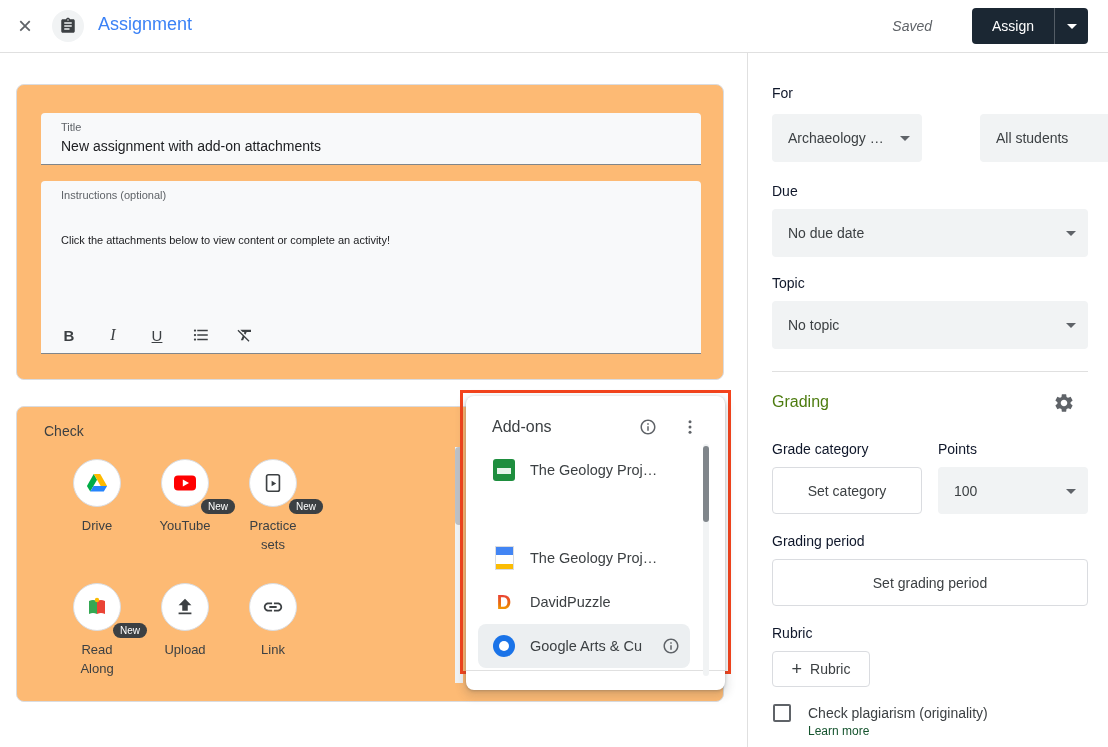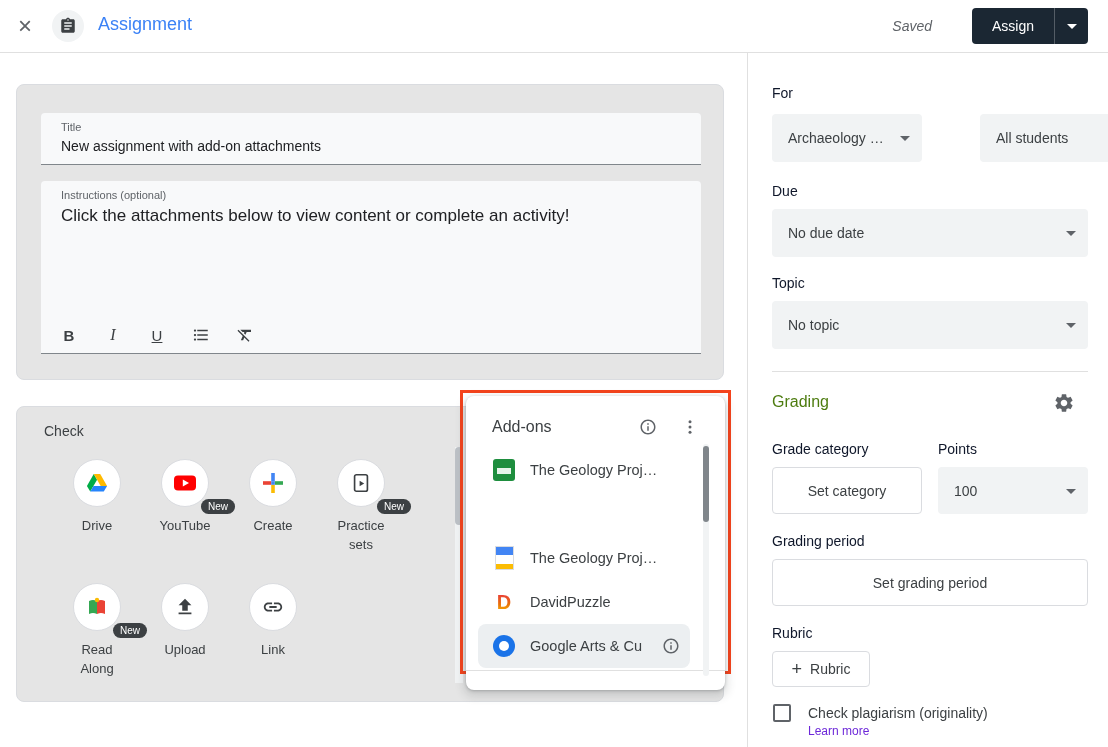--- a/index.html
+++ b/index.html
@@ -17,31 +17,31 @@
   .saved-status { position:absolute; right:176px; top:18px; font-size:14px; font-style:italic; color:#5f6368; }
   .assign-split { position:absolute; right:20px; top:8px; height:36px; display:flex;
     border-radius:4px; overflow:hidden; background:var(--assign-button,#1b2733); }
   .assign-main { padding:0 20px; color:#fff; font-size:14px; font-weight:500; line-height:36px; cursor:pointer; }
   .assign-arrow { width:34px; border-left:1px solid rgba(255,255,255,.25); display:flex;
     align-items:center; justify-content:center; cursor:pointer; }
   .tri-down-w { width:0; height:0; border-left:5px solid transparent; border-right:5px solid transparent;
     border-top:5px solid #fff; }
 
   
-  .card { position:absolute; background:#e5e5e5; border:1px solid #dadce0; border-radius:8px; }
+  .card { position:absolute; background:#fdba74; border:1px solid #dadce0; border-radius:8px; }
   .form-card { left:16px; top:84px; width:708px; height:296px; }
   .attach-card { left:16px; top:406px; width:708px; height:296px; }
 
   .field { position:absolute; background:#f8f9fa; border-bottom:1px solid #80868b;
     border-radius:4px 4px 0 0; }
   .field-label { position:absolute; left:20px; top:8px; font-size:11px; color:#5f6368; }
   .field-value { position:absolute; left:20px; top:25px; font-size:14px; color:#202124; white-space:nowrap; }
   .title-field { left:24px; top:28px; width:660px; height:52px; }
   .instr-field { left:24px; top:96px; width:660px; height:173px; }
-  .instr-field .field-value { font-size:17px; }
+  .instr-field .field-value { font-size:11px;margin-top:28px; }
   .fmt-toolbar { position:absolute; left:18px; bottom:8px; display:flex; align-items:center; gap:24px; }
   .fmt-btn { width:20px; height:20px; display:flex; align-items:center; justify-content:center;
     font-size:15px; color:#3c4043; cursor:pointer; }
   .fmt-bold { font-weight:700; }
   .fmt-italic { font-style:italic; font-family:"Liberation Serif",serif; font-size:16px; }
   .fmt-underline { text-decoration:underline; }
 
   
   .attach-label { position:absolute; left:27px; top:16px; font-size:14px; font-weight:500; color:#3c4043; }
   .attach-row { position:absolute; left:36px; display:flex; }
@@ -106,21 +106,21 @@
     border-left:5px solid transparent; border-right:5px solid transparent; border-top:5px solid #5f6368; }
   .btn-outline { position:absolute; border:1px solid #dadce0; border-radius:4px; background:#fff;
     display:flex; align-items:center; justify-content:center; font-size:14px; font-weight:500;
     color:#3c4043; cursor:pointer; }
   .grading-title { position:absolute; left:772px; top:393px; font-size:16px; font-weight:500; color:#4d7c0f; }
   .gear-btn { position:absolute; left:1053px; top:392px; width:22px; height:22px; cursor:pointer; }
   .hr-line { position:absolute; left:772px; top:371px; width:316px; height:1px; background:#e0e0e0; }
   .checkbox { position:absolute; left:773px; top:704px; width:18px; height:18px;
     border:2px solid #5f6368; border-radius:2px; background:#fff; cursor:pointer; }
   .plagiarism-label { position:absolute; left:808px; top:705px; font-size:14px; color:#3c4043; }
-  .learn-more { position:absolute; left:808px; top:724px; font-size:12px; color:#6d28d9; cursor:pointer; }
+  .learn-more { position:absolute; left:808px; top:724px; font-size:12px; color:#14532d; cursor:pointer; }
   .plus-glyph { font-size:18px; font-weight:400; color:#3c4043; margin-right:8px; line-height:18px; }
 </style>
 </head>
 <body>
 
 <div class="header">
   <div class="close-btn">×</div>
   <div class="hdr-icon-circle">
     <svg width="18" height="18" viewBox="0 0 24 24">
         <path fill="#3c4043" d="M19 3h-4.18C14.4 1.84 13.3 1 12 1c-1.3 0-2.4.84-2.82 2H5c-1.1 0-2 .9-2 2v14c0 1.1.9 2 2 2h14c1.1 0 2-.9 2-2V5c0-1.1-.9-2-2-2zm-7 0c.55 0 1 .45 1 1s-.45 1-1 1-1-.45-1-1 .45-1 1-1zm2 14H7v-2h7v2zm3-4H7v-2h10v2zm0-4H7V7h10v2z"></path>
@@ -186,34 +186,20 @@
             <path fill="#fff" d="M9.8 8.6 16 12l-6.2 3.4z"></path>
           </svg>
         </div>
         <span class="new-badge">New</span>
       </div>
       <div class="attach-item-label">YouTube</div>
     </div>
     <div class="attach-item">
       <div class="attach-circle-wrap">
         <div class="attach-circle">
-          <svg width="24" height="24" viewBox="0 0 24 24">
-            <rect x="10.2" y="2" width="3.6" height="8.2" fill="#4285f4"></rect>
-            <rect x="10.2" y="13.8" width="3.6" height="8.2" fill="#fbbc04"></rect>
-            <rect x="2" y="10.2" width="8.2" height="3.6" fill="#ea4335"></rect>
-            <rect x="13.8" y="10.2" width="8.2" height="3.6" fill="#34a853"></rect>
-            <rect x="10.2" y="10.2" width="3.6" height="3.6" fill="#4285f4"></rect>
-          </svg>
-        </div>
-      </div>
-      <div class="attach-item-label">Create</div>
-    </div>
-    <div class="attach-item">
-      <div class="attach-circle-wrap">
-        <div class="attach-circle">
           <svg width="22" height="22" viewBox="0 0 24 24">
             <rect x="5" y="3" width="14" height="18" rx="2" fill="none" stroke="#3c4043" stroke-width="1.8"></rect>
             <path fill="#3c4043" d="M10.5 9.5l5 3-5 3z"></path>
           </svg>
         </div>
         <span class="new-badge">New</span>
       </div>
       <div class="attach-item-label">Practice sets</div>
     </div>
   </div>

